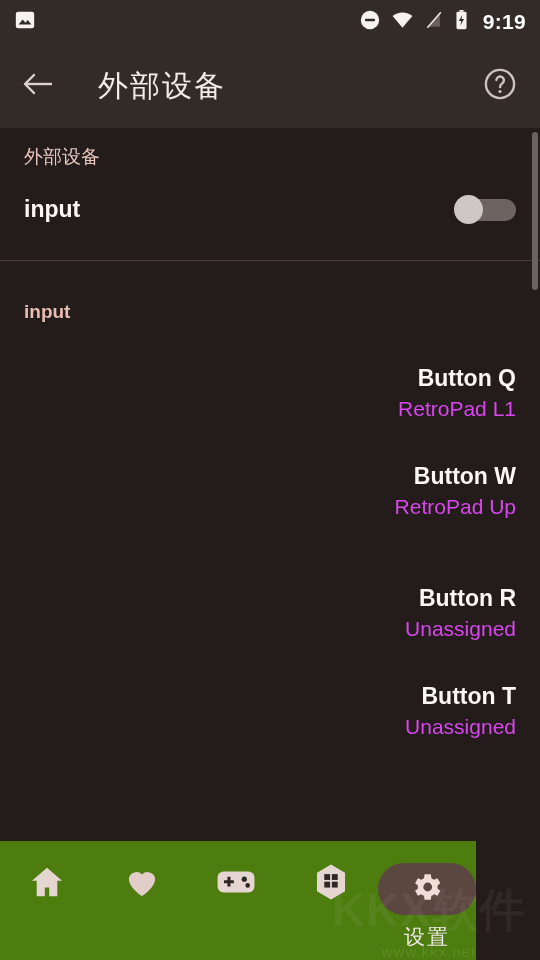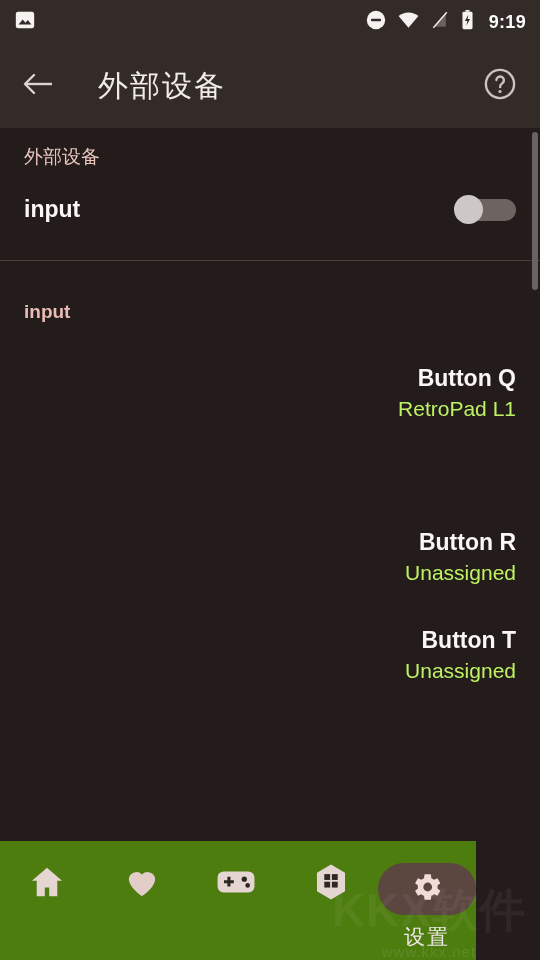--- a/index.html
+++ b/index.html
@@ -12,21 +12,21 @@
   .phone { position:relative; width:540px; height:960px; background:#231c1a; }
 
   
   .statusbar{
     position:absolute; top:0; left:0; width:540px; height:44px;
     background:#332b28;
     display:flex; align-items:center; padding:0 14px;
   }
   .sb-left{ display:flex; align-items:center; gap:8px; }
   .sb-right{ margin-left:auto; display:flex; align-items:center; gap:10px; }
-  .sb-time{ color:#fdfdfd; font-size:18px; font-weight:bold; letter-spacing:.3px; margin-left:4px;}
+  .sb-time{ color:#fdfdfd; font-size:21px; font-weight:bold; letter-spacing:.3px; margin-left:4px;}
   .ic{ display:block; }
 
   
   .appbar{
     position:absolute; top:44px; left:0; width:540px; height:84px;
     background:#332b28;
     display:flex; align-items:center; padding:0 22px;gap:12px;
   }
   .appbar-title{
     color:#f2ece9; font-size:30px; font-weight:400;
@@ -42,21 +42,21 @@
   .section-head{
     color:#e9c7bf; font-size:19px; padding:16px 24px 0 24px;
   }
   .section-head.accent{ color:#e8bcb3; font-weight:bold; }
 
   .row{
     display:flex; align-items:center;
     padding:0 24px; min-height:56px;
   }
   .row-title{ color:#fbf7f5; font-size:23px; font-weight:bold; }
-  .row-sub{ color:#bef264; font-size:21px; margin-top:5px; }
+  .row-sub{ color:#d946ef; font-size:21px; margin-top:5px; }
 
   .switch-row{ height:78px; }
   .switch{
     margin-left:auto; position:relative; width:62px; height:28px;
   }
   .switch .track{
     position:absolute; right:0; top:4px; width:52px; height:22px;
     background:#6d6360; border-radius:11px;
   }
   .switch .thumb{
@@ -193,20 +193,22 @@
 
     <div class="gap"></div>
 
     <div class="list-item">
       <div class="row-title">Button Q</div>
       <div class="row-sub">RetroPad L1</div>
     </div>
     <div class="gap"></div>
 
     <div class="list-item">
+      <div class="row-title">Button W</div>
+      <div class="row-sub">RetroPad Up</div>
     </div>
     <div class="gap"></div>
 
     <div class="gap"></div>
 
     <div class="list-item">
       <div class="row-title">Button R</div>
       <div class="row-sub">Unassigned</div>
     </div>
     <div class="gap"></div>

